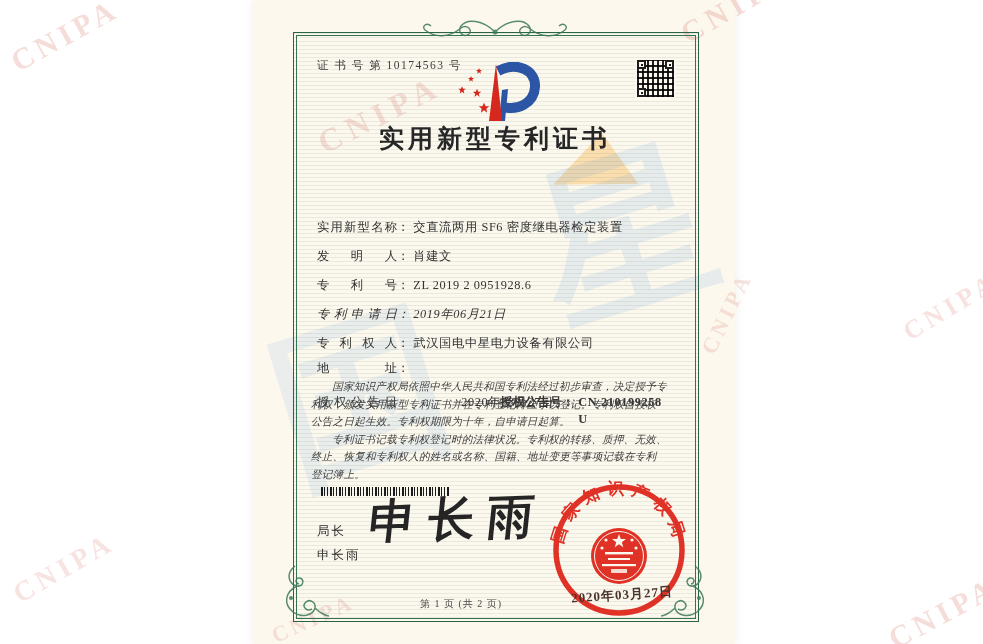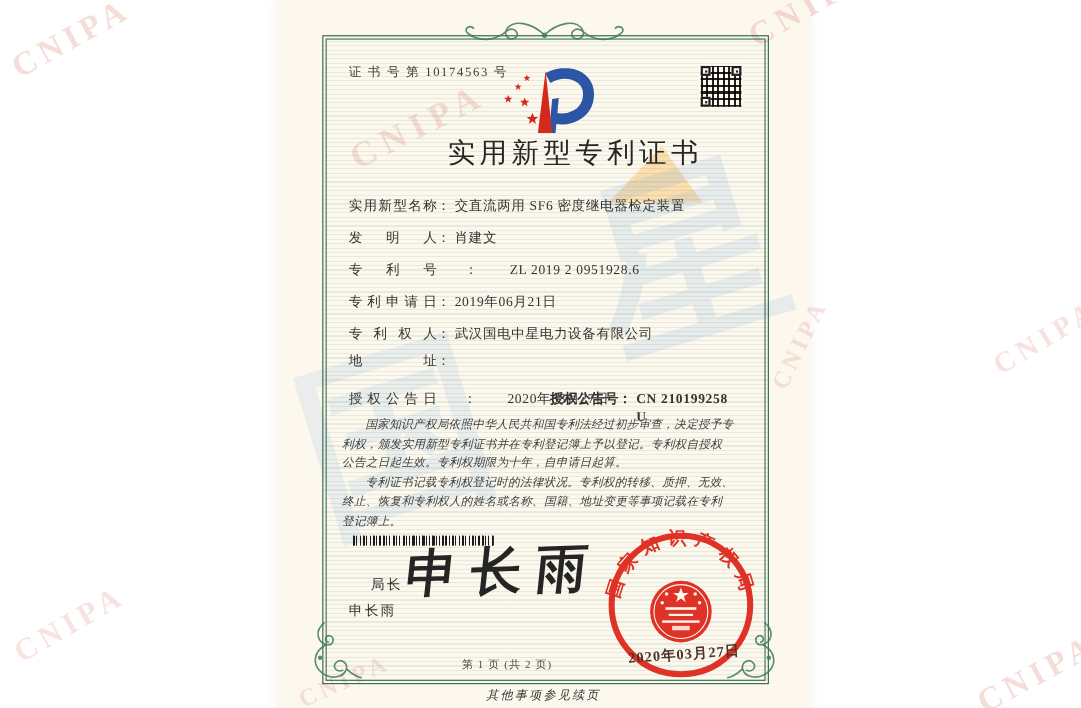--- a/index.html
+++ b/index.html
@@ -54,45 +54,45 @@
   .qr{position:absolute;left:384px;top:60px;width:37px;height:37px;background:#fdf8ee;
     box-shadow:0 0 0 2px #fdf8ee;
     background-image:
       repeating-linear-gradient(90deg,#222 0 2px,transparent 2px 5px),
       repeating-linear-gradient(0deg,#222 0 2px,transparent 2px 6px);
     background-blend-mode:multiply;}
   .qr .finder{position:absolute;width:9px;height:9px;border:2px solid #1d1d1d;background:#fdf8ee;box-sizing:border-box;}
   .qr .f-tl{left:0;top:0;} .qr .f-tr{right:0;top:0;} .qr .f-bl{left:0;bottom:0;}
   .qr .finder::after{content:"";position:absolute;left:1.5px;top:1.5px;width:2px;height:2px;background:#1d1d1d;}
   .title{position:absolute;left:40px;top:122px;width:404px;text-align:center;
-    font-size:25px;font-weight:400;letter-spacing:4px;color:#262626;padding-left:28px;}
+    font-size:25px;font-weight:700;letter-spacing:4px;color:#262626;}
 
   
   .fields{position:absolute;left:64px;top:0;width:340px;font-size:12.3px;color:#333;}
-  .frow{position:absolute;left:0;display:flex;align-items:flex-start;width:352px;}
+  .frow{position:absolute;left:0;display:flex;align-items:flex-start;width:352px;margin-top:40px;}
   .f-label{display:inline-block;width:80px;text-align:justify;text-align-last:justify;
     flex:0 0 80px;color:#333;}
   .f-colon{flex:0 0 auto;padding-right:4px;}
   .f-value{flex:1 1 auto;letter-spacing:0.6px;line-height:16.5px;}
-  .r1{top:179px;} .r2{top:208px;} .r3{top:237px;gap:25px;} .r4{top:266px;} .r5{top:295px;align-items:center;} .r6{top:320px;}
+  .r1{top:179px;} .r2{top:208px;} .r3{top:237px;} .r4{top:266px;font-style:italic;} .r5{top:295px;align-items:center;} .r6{top:320px;}
   .rg{top:354px;gap:24px;}
   .pair2{position:absolute;left:183px;top:0;display:flex;font-weight:bold;}
   .pair2 .f-label{width:62px;flex:0 0 62px;}
 
   
   .paras{position:absolute;left:58px;top:378px;width:356px;font-size:10.6px;
     line-height:17.5px;color:#3e3e3e;font-style:italic;letter-spacing:0.2px;}
   .paras p{margin:0;text-indent:2em;}
 
   
   .barcode{position:absolute;left:68px;top:487px;width:128px;height:9px;
     background-image:
       repeating-linear-gradient(90deg,#1b1b1b 0 1px,transparent 1px 3px),
       repeating-linear-gradient(90deg,#1b1b1b 0 2px,transparent 2px 9px);}
-  .signer-title{position:absolute;left:64px;top:523px;font-size:12.5px;color:#2e2e2e;letter-spacing:2px;margin-left:20px;}
+  .signer-title{position:absolute;left:64px;top:523px;font-size:12.5px;color:#2e2e2e;letter-spacing:2px;}
   .signer-name{position:absolute;left:64px;top:547px;font-size:12.5px;color:#2e2e2e;letter-spacing:2px;}
   .signature{position:absolute;left:116px;top:488px;font-size:47px;color:#161616;
     letter-spacing:12px;transform:rotate(-2deg) skewX(-8deg);font-weight:600;opacity:0.93;}
 
   .seal{position:absolute;left:296px;top:478px;opacity:0.93;}
   .seal-date{position:absolute;left:286px;top:586px;width:166px;text-align:center;
     font-size:13px;font-weight:700;color:#4a342c;letter-spacing:1px;transform:rotate(-4deg);}
 
   .page-num{position:absolute;left:40px;top:597px;width:336px;text-align:center;
     font-size:10px;color:#4a4a4a;letter-spacing:1px;}
@@ -237,15 +237,14 @@
       <circle cx="87" cy="70" r="1.6" fill="#fdf8ee"></circle>
       <rect x="56" y="74" width="28" height="2.4" fill="#fdf8ee"></rect>
       <rect x="59" y="80" width="22" height="2" fill="#fdf8ee"></rect>
       <rect x="53" y="86" width="34" height="2.2" fill="#fdf8ee"></rect>
       <rect x="62" y="91" width="16" height="4" fill="#fdf8ee" opacity="0.85"></rect>
     </g>
   </svg>
   <div class="seal-date">2020年03月27日</div>
 
   <div class="page-num">第 1 页 (共 2 页)</div>
-  <div class="foot-note">其他事项参见续页</div>
 
 </div>
 
 </body></html>

